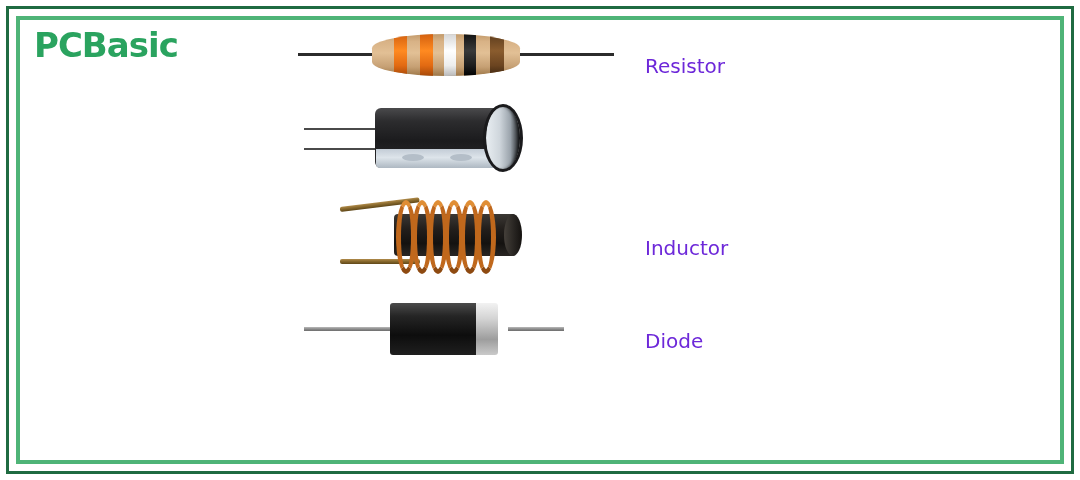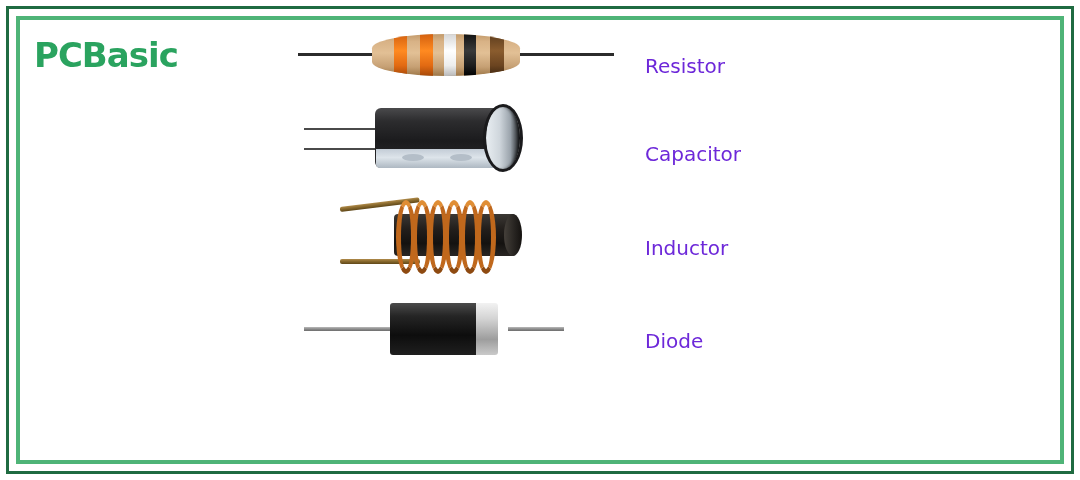--- a/index.html
+++ b/index.html
@@ -56,21 +56,20 @@
     position: absolute;
     left: 34px;
     top: 28px;
     font-size: 34px;
     font-weight: bold;
     letter-spacing: -1px;
     color: #2aa35f;
     font-family: "DejaVu Sans", sans-serif;
     line-height: 1;
     user-select: none;
-    margin-top: 10px;
   }
   .logo .lg-upper { color: #2aa35f; }
   .logo .lg-lower { color: #2aa35f; }
 
   
   .row {
     position: absolute;
     left: 0;
     width: 1080px;
     height: 92px;
@@ -340,21 +339,20 @@
     <div class="row-art">
       <div class="cap-wrap">
         <div class="cap-lead t"></div>
         <div class="cap-lead b"></div>
         <div class="cap-body"></div>
         <div class="cap-sleeve"></div>
         <div class="cap-cap"></div>
         <div class="cap-capring"></div>
       </div>
     </div>
-    <div class="row-label">Capacitor</div>
   </div>
 
   <div class="row" style="top:190px;text-align:right;">
     <div class="row-art">
       <div class="ind-wrap">
         <div class="ind-lead top"></div>
         <div class="ind-lead bot"></div>
         <div class="ind-core"></div>
         <div class="ind-core-cap"></div>
         <div class="ind-coil">

